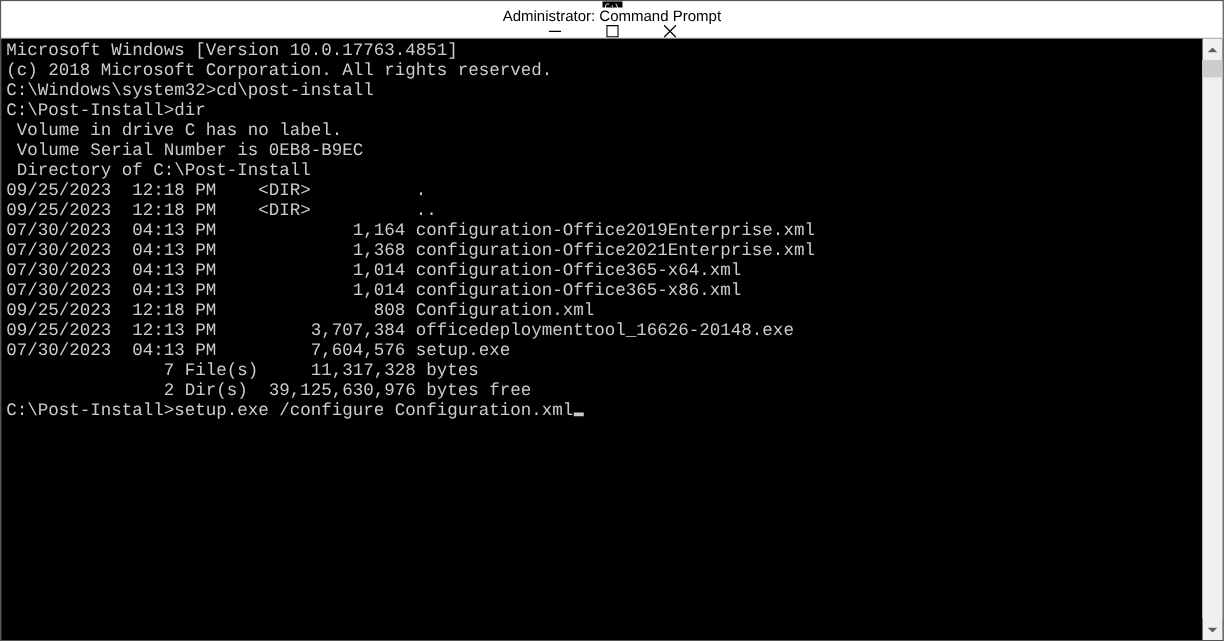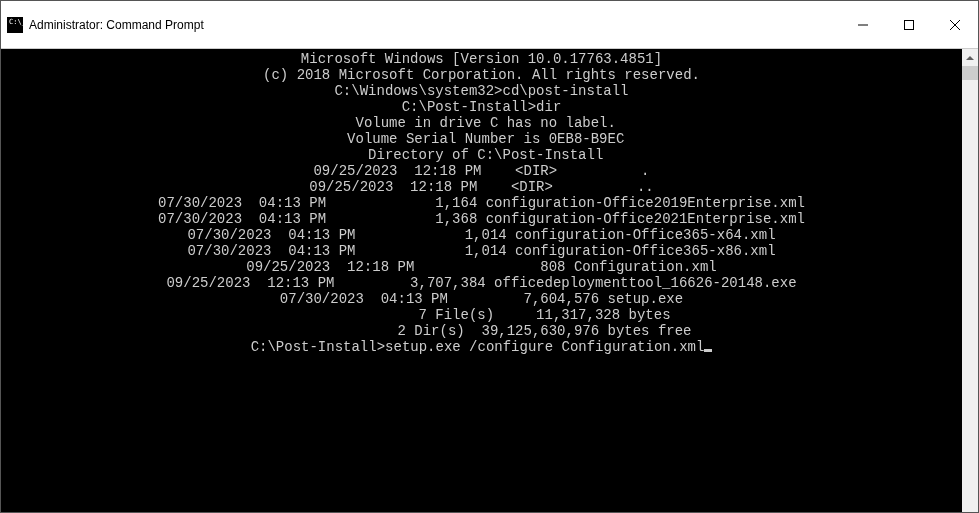--- a/index.html
+++ b/index.html
@@ -5,25 +5,26 @@
 * { margin: 0; padding: 0; box-sizing: border-box; }
 body {
   width: 979px;
   height: 513px;
   background: #fff;
   font-family: "Segoe UI", Tahoma, sans-serif;
   overflow: hidden;
   border: 1px solid #555;
 }
 .titlebar {
-  height: 48px;
+  height: 30px;
   background: #fff;
   display: flex;
   align-items: center;
   border-bottom: 1px solid #ccc;
+  flex-direction: column;
 }
 .titlebar .icon {
   width: 16px;
   height: 16px;
   margin-left: 6px;
   margin-right: 6px;
   background: #000;
   position: relative;
   display: inline-block;
 }
@@ -67,21 +68,21 @@
   background: #000;
   color: #ccc;
   font-family: Consolas, "Courier New", monospace;
   font-size: 14px;
   line-height: 16px;
   padding: 2px 4px;
   white-space: pre;
   overflow: hidden;
   position: relative;
 }
-.terminal .line { white-space: pre; text-align: center; }
+.terminal .line { white-space: pre; }
 .cursor {
   display: inline-block;
   width: 8px;
   height: 3px;
   background: #ccc;
   vertical-align: baseline;
   margin-bottom: -1px;
 }
 .scrollbar {
   width: 16px;

